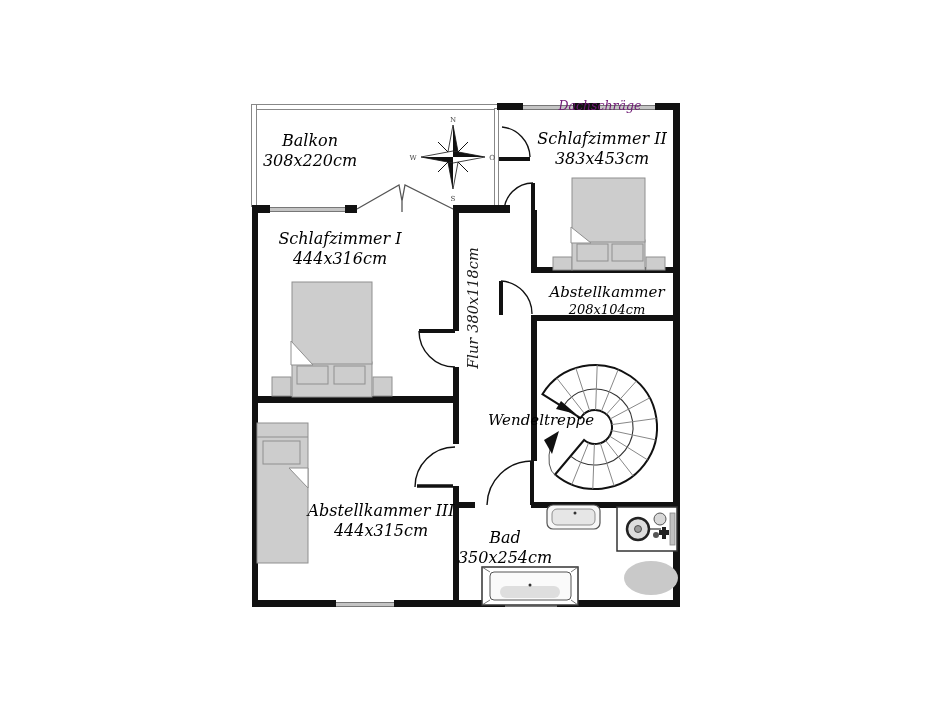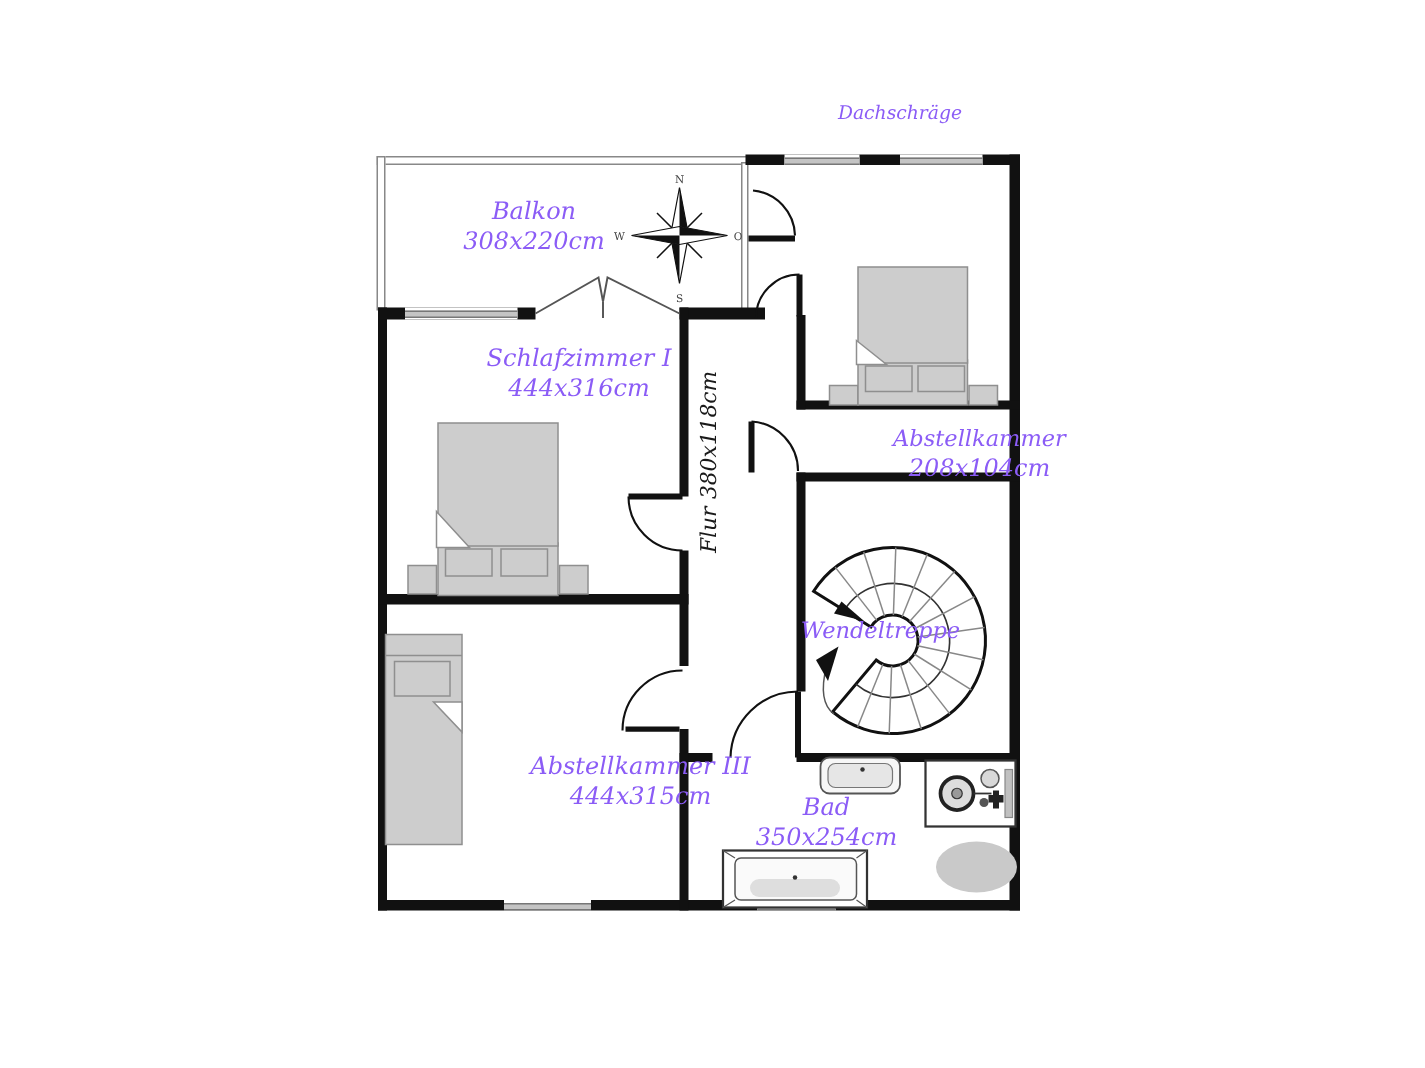--- a/index.html
+++ b/index.html
@@ -3,30 +3,30 @@
 <meta charset="utf-8">
 <style>
   html,body{margin:0;padding:0;background:#fff;}
   #stage{position:relative;width:950px;height:712px;background:#ffffff;overflow:hidden;
          font-family:"DejaVu Serif",serif;}
   .wall{position:absolute;background:#111111;}
   .rail{position:absolute;background:#ffffff;border:1px solid #888;box-sizing:border-box;}
   .window{position:absolute;background:#ffffff;}
   .window .pane{margin-top:2px;height:3px;background:#c4c4c4;border-top:1px solid #777;border-bottom:1px solid #777;}
   .room-label{position:absolute;transform:translateX(-50%);text-align:center;
-              font-style:italic;color:#8b5cf6;white-space:nowrap;line-height:1.1;margin-left:46px;}
+              font-style:italic;color:#000000;white-space:nowrap;line-height:1.1;}
   .rname{font-size:16px;}
   .rdims{font-size:16px;margin-top:2px;}
   .small .rname{font-size:15px;}
-  .small .rdims{font-size:16px;}
+  .small .rdims{font-size:13px;}
   #flur-label{position:absolute;left:473px;top:308px;transform:translate(-50%,-50%) rotate(-90deg);
               font-style:italic;font-size:14.5px;color:#1a1a1a;white-space:nowrap;}
   #flur-label .rdims-inline{margin-left:5px;font-size:14.5px;}
-  #attic-note{position:absolute;left:600px;top:67px;transform:translateX(-50%);
-              font-style:italic;font-size:12.5px;color:#8b5cf6;white-space:nowrap;}
+  #attic-note{position:absolute;left:600px;top:98px;transform:translateX(-50%);
+              font-style:italic;font-size:12.5px;color:#701a75;white-space:nowrap;}
   #gfx{position:absolute;left:0;top:0;}
 </style>
 </head>
 <body>
 
 <div id="stage">
 
   <div class="rail" style="left:251px;top:104px;width:248px;height:6px;"></div>
   <div class="rail" style="left:251px;top:104px;width:6px;height:103px;"></div>
   <div class="rail" style="left:494px;top:108px;width:5px;height:99px;"></div>
@@ -201,20 +201,24 @@
   <div class="room-label" style="left:310px;top:132px;">
     <div class="rname">Balkon</div>
     <div class="rdims">308x220cm</div>
   </div>
 
   <div class="room-label" style="left:340px;top:230px;">
     <div class="rname">Schlafzimmer I</div>
     <div class="rdims">444x316cm</div>
   </div>
 
+  <div class="room-label" style="left:602px;top:130px;">
+    <div class="rname">Schlafzimmer II</div>
+    <div class="rdims">383x453cm</div>
+  </div>
 
   <div class="room-label small" style="left:607px;top:284px;">
     <div class="rname">Abstellkammer</div>
     <div class="rdims">208x104cm</div>
   </div>
 
   <div id="flur-label">
     <span>Flur</span><span class="rdims-inline">380x118cm</span>
   </div>
 

